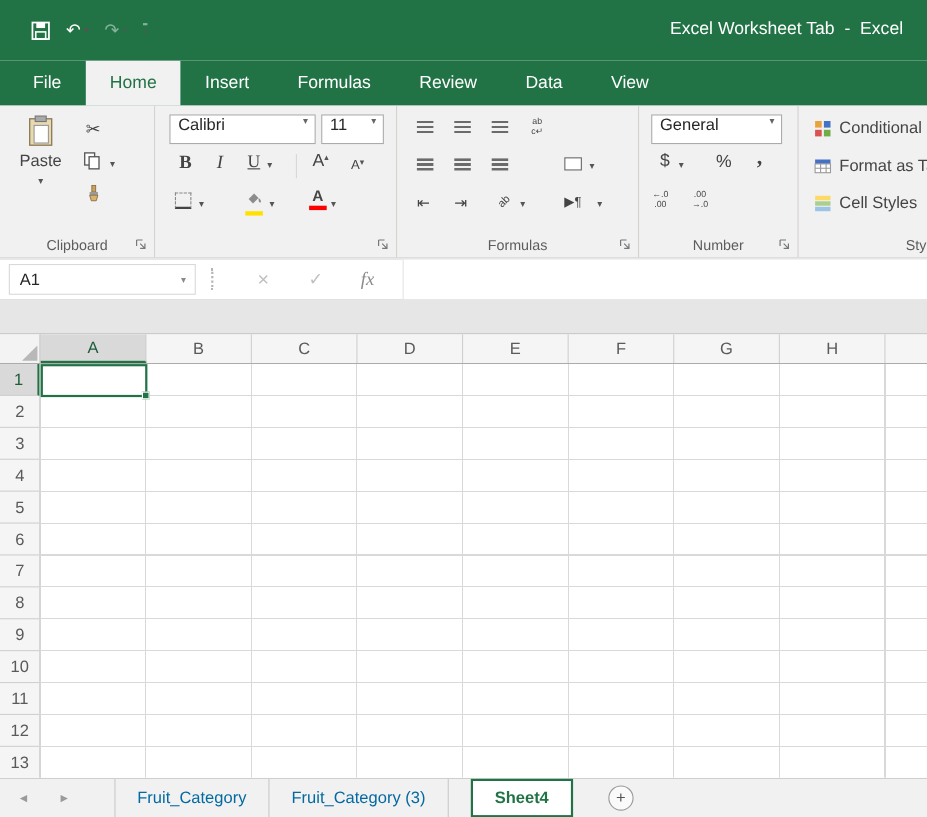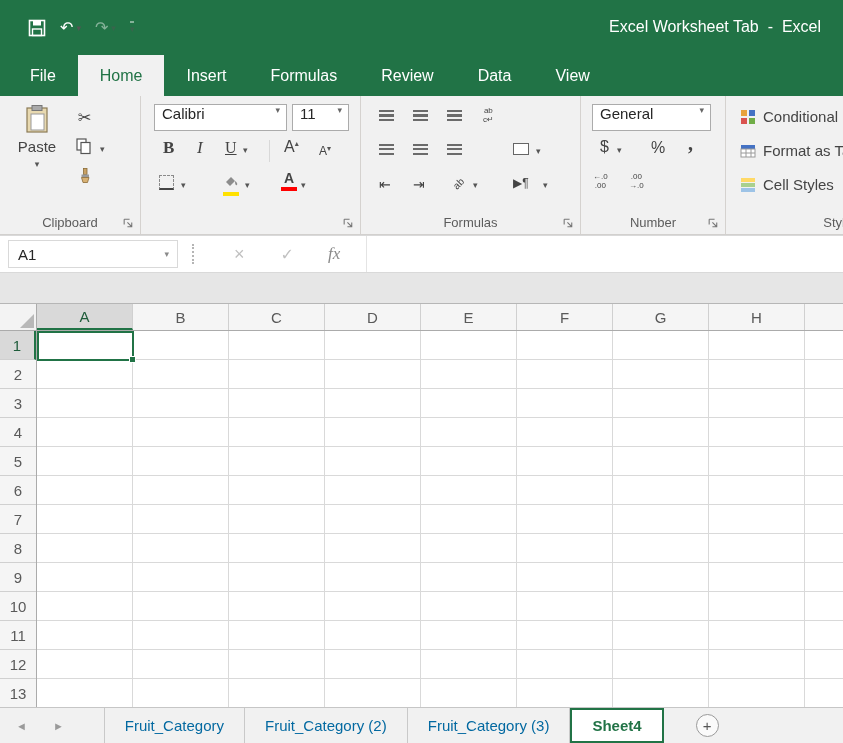--- a/index.html
+++ b/index.html
@@ -67,21 +67,21 @@
       repeating-linear-gradient(to bottom, transparent 0 28px, #d9d9d9 28px 29px); }
   .selbox { position:absolute; left:0; top:0; width:97px; height:30px; border:2px solid #217346; }
   .handle { position:absolute; right:-4px; bottom:-4px; width:7px; height:7px; background:#217346; border:1px solid #fff; }
 
   
   .sheetbar { height:36px; background:#f1f1f1; border-top:1px solid #c6c6c6; display:flex; align-items:stretch; }
   .nav { display:flex; align-items:center; gap:26px; margin-left:16px; color:#9a9a9a; font-size:11px; }
   .stabs { display:flex; align-items:stretch; margin-left:40px; }
   .stab { display:flex; align-items:center; padding:0 20px; font-size:15px; color:#0369a1; border-right:1px solid #c9c9c9; white-space:nowrap; }
   .stab:first-child { border-left:1px solid #c9c9c9; }
-  .stab.active { background:#fff; color:#217346; font-weight:bold; border:2px solid #217346; }
+  .stab.active { background:#fff; color:#217346; font-weight:bold; border:2px solid #217346;margin-left:20px; }
   .addsheet { align-self:center; margin-left:32px; width:23px; height:23px; border:1px solid #9a9a9a; border-radius:50%; display:flex; align-items:center; justify-content:center; font-size:15px; color:#555; background:#fafafa; }
 </style>
 </head>
 <body>
 
 <div class="titlebar">
   <div class="qat">
     <span class="qat-item">
       <svg width="18" height="18" viewBox="0 0 18 18" aria-hidden="true">
         <rect x="1.5" y="1.5" width="15" height="15" fill="none" stroke="#fff" stroke-width="1.6"></rect>
@@ -328,18 +328,17 @@
   </div>
 </div>
 
 <div class="sheetbar">
   <div class="nav">
     <span>◄</span>
     <span>►</span>
   </div>
   <div class="stabs">
     <span class="stab">Fruit_Category</span>
-    <span class="stab">Fruit_Category (2)</span>
     <span class="stab">Fruit_Category (3)</span>
     <span class="stab active">Sheet4</span>
   </div>
   <span class="addsheet">+</span>
 </div>
 
 </body></html>

